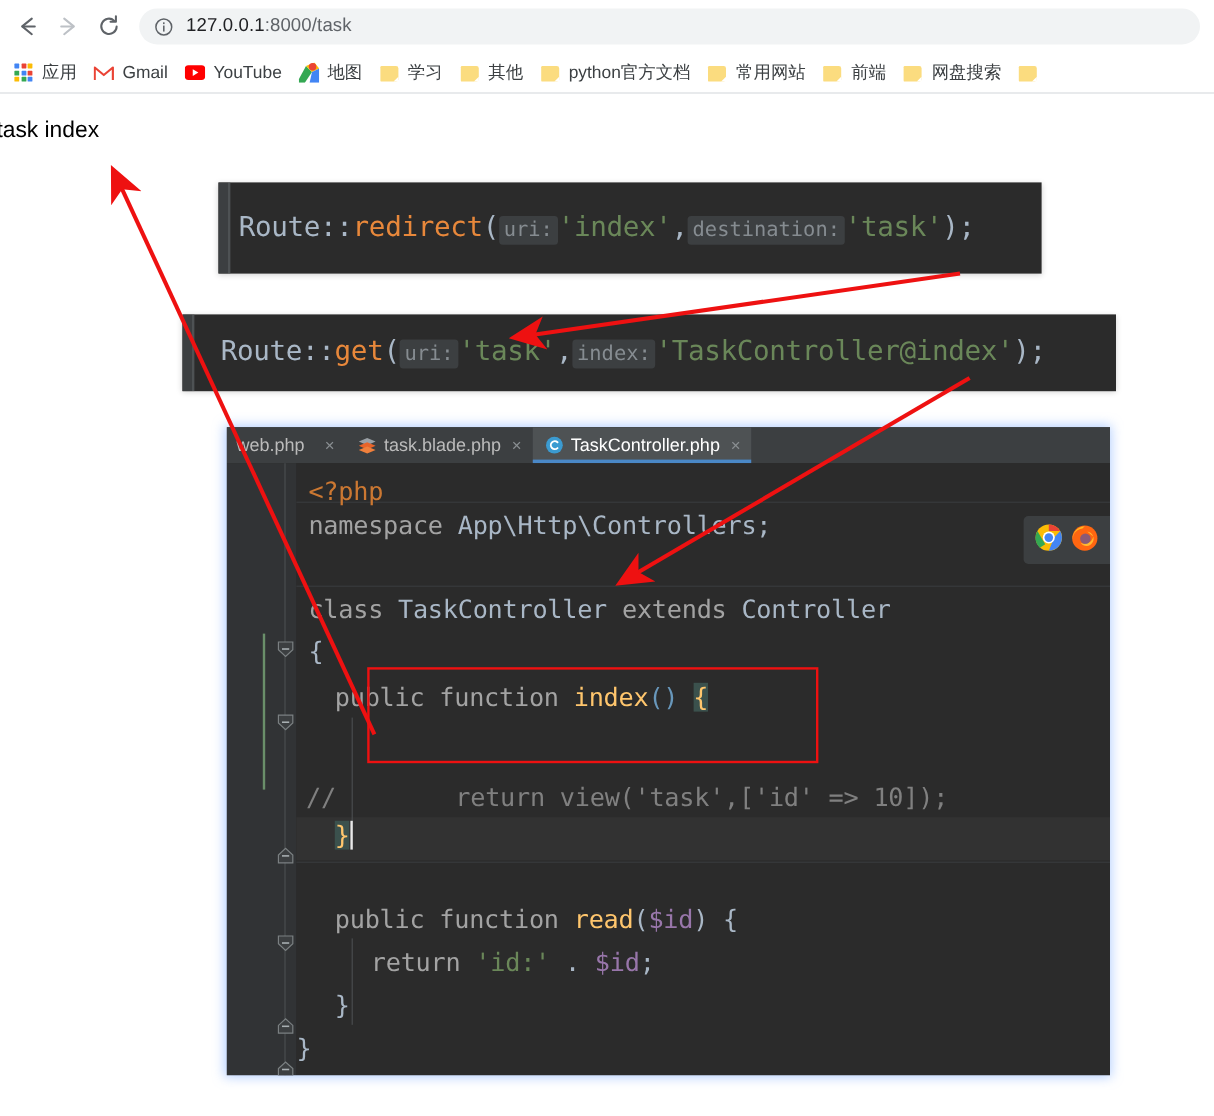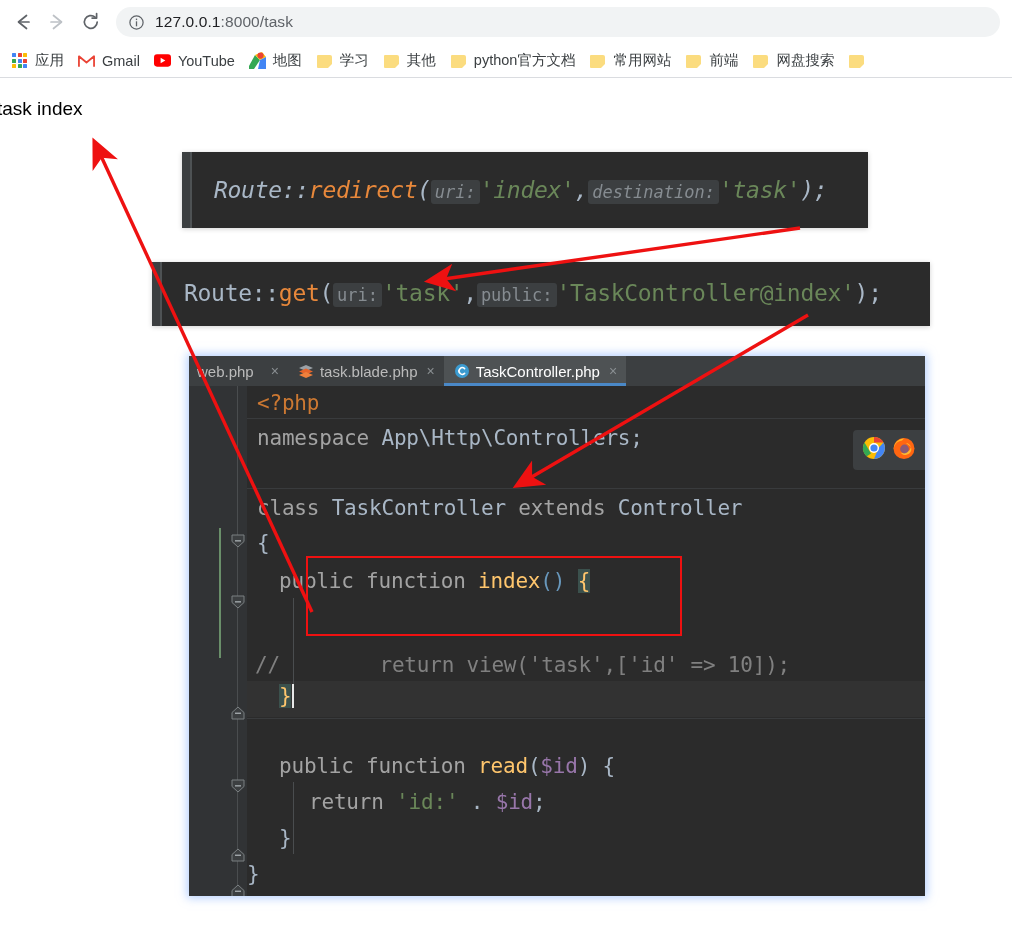--- a/index.html
+++ b/index.html
@@ -149,21 +149,21 @@
     width: 2px; background: #4e5254;
   }
   .code-line {
     position: absolute;
     white-space: nowrap;
     font-size: 23px;
     letter-spacing: -0.3px;
   }
   
   #snippet1 { left: 182px; top: 152px; width: 686px; height: 76px; }
-  #snippet1 .code-line { left: 32px; top: 25px; font-style: italic; }
+  #snippet1 .code-line { left: 17px; top: 25px; }
   
   #snippet2 { left: 152px; top: 262px; width: 778px; height: 64px; }
   #snippet2 .code-line { left: 32px; top: 18px; }
 
   .tk-static   { color: #a9b7c6; }
   .tk-method   { color: #e8883b; }
   .tk-string   { color: #6a8759; }
   .tk-paren    { color: #a9b7c6; }
   .tk-hint {
     color: #868c91;
@@ -463,21 +463,21 @@
 
 <div class="code-card" id="snippet1">
   <div class="stripe-a"></div>
   <div class="stripe-b"></div>
   <div class="code-line"><span class="tk-static">Route::</span><span class="tk-method">redirect</span><span class="tk-paren">(</span><span class="tk-hint">uri:</span><span class="tk-string">'index'</span><span class="tk-static">,</span><span class="tk-hint">destination:</span><span class="tk-string">'task'</span><span class="tk-paren">);</span></div>
 </div>
 
 <div class="code-card" id="snippet2">
   <div class="stripe-a"></div>
   <div class="stripe-b"></div>
-  <div class="code-line"><span class="tk-static">Route::</span><span class="tk-method">get</span><span class="tk-paren">(</span><span class="tk-hint">uri:</span><span class="tk-string">'task'</span><span class="tk-static">,</span><span class="tk-hint">public:</span><span class="tk-string">'TaskController@index'</span><span class="tk-paren">);</span></div>
+  <div class="code-line"><span class="tk-static">Route::</span><span class="tk-method">get</span><span class="tk-paren">(</span><span class="tk-hint">uri:</span><span class="tk-string">'task'</span><span class="tk-static">,</span><span class="tk-hint">index:</span><span class="tk-string">'TaskController@index'</span><span class="tk-paren">);</span></div>
 </div>
 
 <div id="ide">
 
   <div class="ide-tabbar">
     <div class="ide-tab" style="padding-left:0;gap:8px;">
       <span class="tab-ico" style="width:0;margin:0;"></span>
       <span>web.php</span>
       <span class="tab-close">×</span>
     </div>
@@ -550,21 +550,21 @@
   <div class="ide-code">
 
     <div class="sep" style="top:32px;"></div>
     <div class="sep" style="top:102px;"></div>
 
     <div class="cur-line-hl" style="top:295px; height:36px;"></div>
 
     <div class="indent-guide" style="left:46px; top:212px; height:88px;"></div>
     <div class="indent-guide" style="left:46px; top:396px; height:72px;"></div>
 
-    <div class="ed-line" style="top:5px;"><span class="c-php">&lt;?php</span></div>
+    <div class="ed-line" style="top:12px;"><span class="c-php">&lt;?php</span></div>
 
     <div class="ed-line" style="top:40px;"><span class="c-kw">namespace</span><span class="c-cls"> App\Http\Controllers;</span></div>
 
     <div class="ed-line" style="top:110px;"><span class="c-kw">class</span><span class="c-cls"> TaskController </span><span class="c-kw">extends</span><span class="c-cls"> Controller</span></div>
 
     <div class="ed-line" style="top:145px;"><span class="c-paren">{</span></div>
 
     <div class="ed-line" style="top:183px; left:32px;"><span class="c-kw">public function</span><span class="c-fn"> index</span><span class="c-num">()</span><span>&nbsp;</span><span class="brace-hl">{</span></div>
 
 

